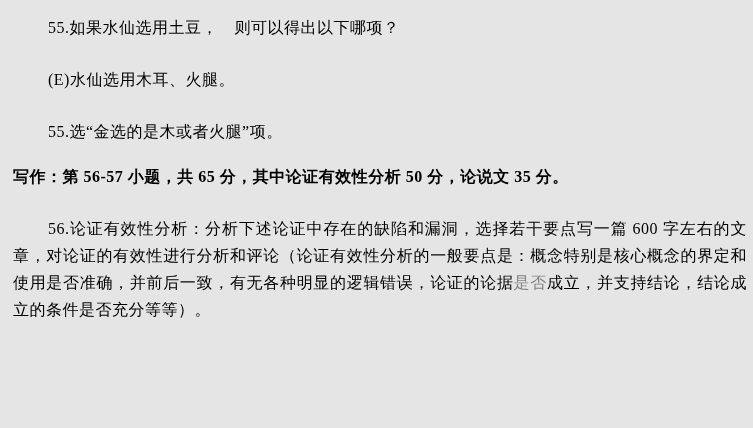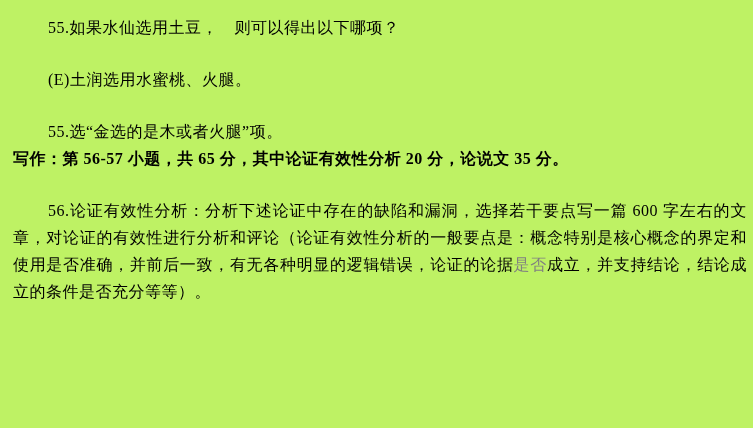--- a/index.html
+++ b/index.html
@@ -12,51 +12,51 @@
     height: 428px;
     overflow: hidden;
     font-family: "Liberation Serif", "DejaVu Serif", serif;
     color: #000000;
   }
   .page {
     box-sizing: border-box;
     width: 753px;
     height: 428px;
     padding: 14px 6px 0 13px;
-    background: #bef264;
+    background: #e5e5e5;
   }
   .para {
     margin: 0 0 25px 0;
     font-size: 16px;
     line-height: 27px;
     text-indent: 35px;
     text-align: justify;
     letter-spacing: 0.5px;
   }
   .para.answer-line {
-    margin-bottom: 0;
+    margin-bottom: 18px;
   }
   .para.section-header {
     text-indent: 0;
     font-weight: bold;
   }
   .muted-text {
     color: #808080;
   }
 </style>
 </head>
 <body>
 
 <div class="page">
 
   <p class="para">55.如果水仙选用土豆，　则可以得出以下哪项？</p>
 
 
 
-  <p class="para">(E)土润选用水蜜桃、火腿。</p>
+  <p class="para">(E)水仙选用木耳、火腿。</p>
 
   <p class="para answer-line">55.选“金选的是木或者火腿”项。</p>
 
-  <p class="para section-header">写作：第 56-57 小题，共 65 分，其中论证有效性分析 20 分，论说文 35 分。</p>
+  <p class="para section-header">写作：第 56-57 小题，共 65 分，其中论证有效性分析 50 分，论说文 35 分。</p>
 
   <p class="para"><span>56.论证有效性分析：分析下述论证中存在的缺陷和漏洞，选择若干要点写一篇 600 字左右的文章，对论证的有效性进行分析和评论（论证有效性分析的一般要点是：概念特别是核心概念的界定和使用是否准确，并前后一致，有无各种明显的逻辑错误，论证的论据</span><span class="muted-text">是否</span><span>成立，并支持结论，结论成立的条件是否充分等等）。</span></p>
 
 </div>
 
 </body></html>

